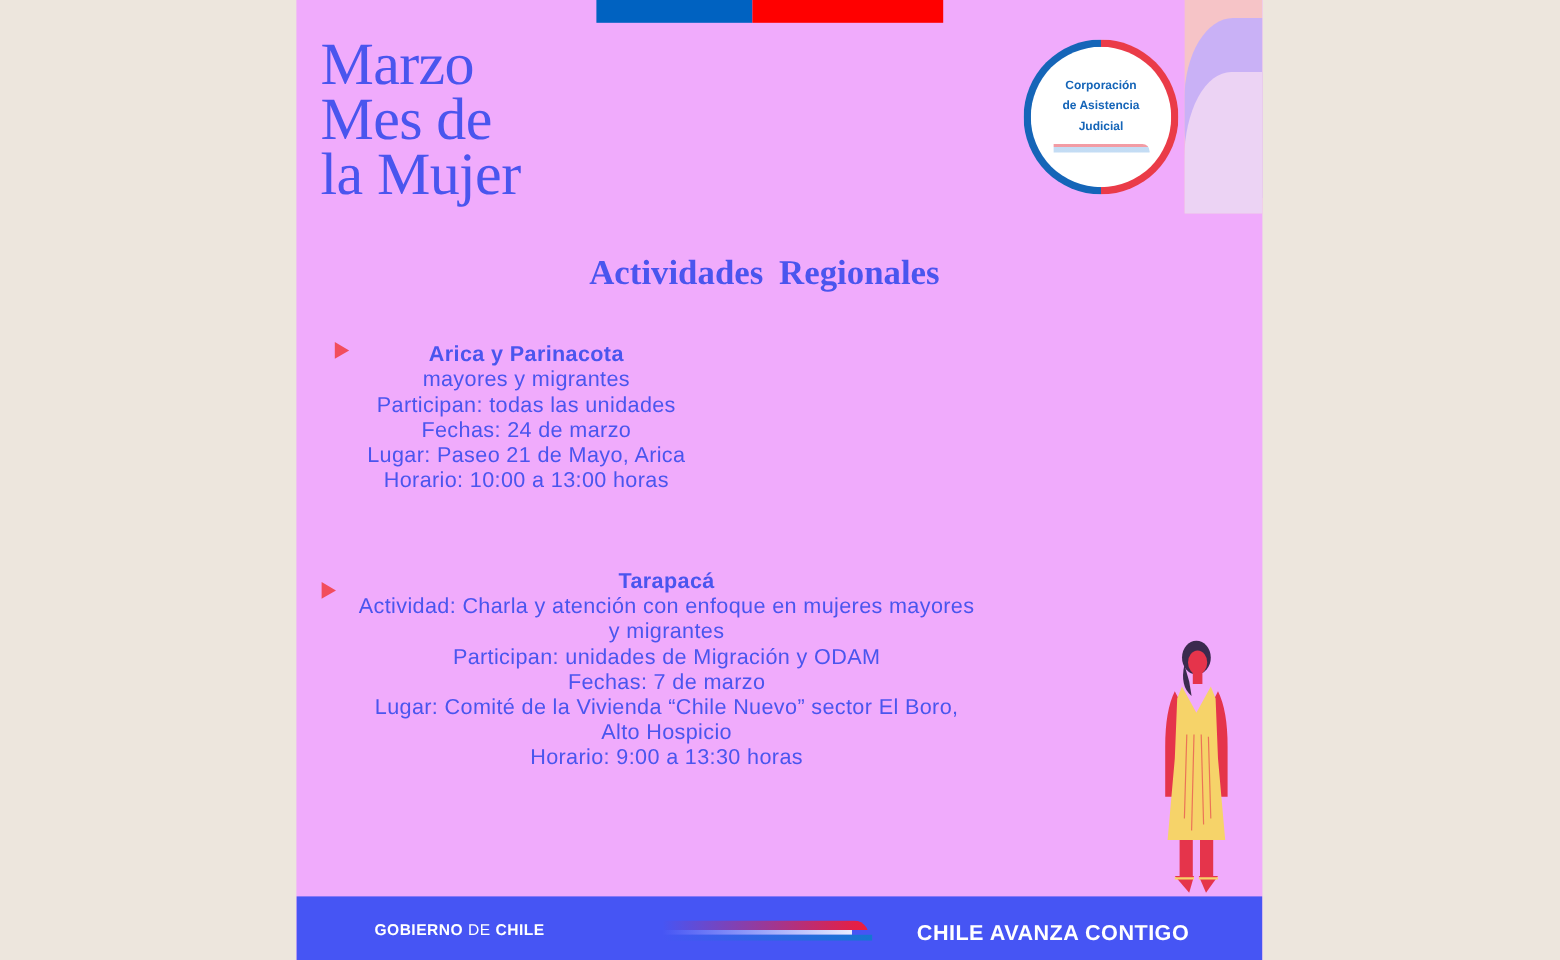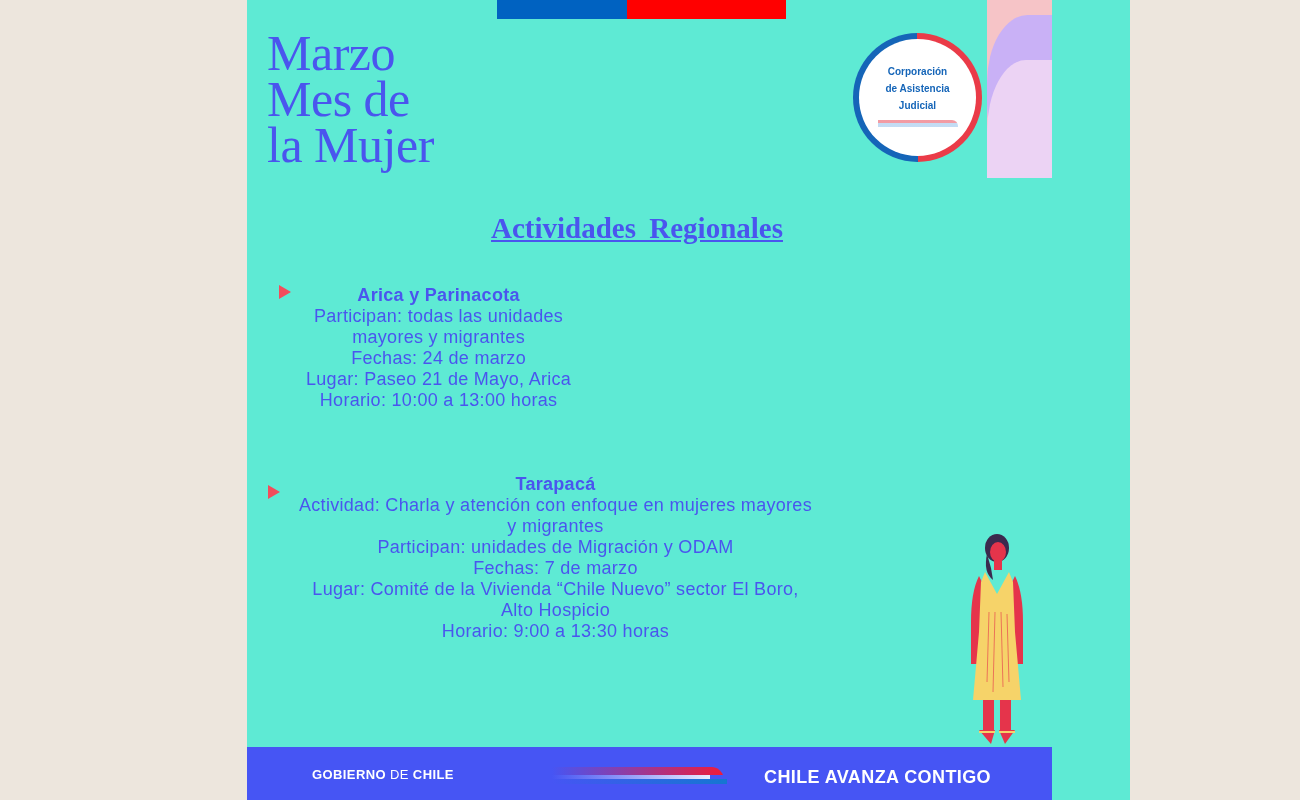--- a/index.html
+++ b/index.html
@@ -3,22 +3,22 @@
   <meta charset="utf-8">
   <style>
     html, body { margin:0; padding:0; }
     body {
       width:1300px; height:800px; overflow:hidden;
       background:#ede6dd;
       font-family:"Liberation Sans", sans-serif;
       position:relative;
     }
     .poster {
-      position:absolute; left:247px; top:0; width:883px; height:800px;
-      background:#5eead4; overflow:hidden;
+      position:absolute; left:247px; top:0; width:805px; height:800px;
+      background:#f0abfc; overflow:hidden;
     }
     .flag-bar { position:absolute; left:250px; top:0; width:289px; height:19px; display:flex; }
     .flag-blue { width:130px; height:100%; background:#0062c1; }
     .flag-red  { width:159px; height:100%; background:#ff0000; }
 
     .title {
       position:absolute; left:20px; top:30px;
       font-family:"Liberation Serif", serif;
       color:#4a55ee; font-size:50px; line-height:46px;
       letter-spacing:-0.5px;
@@ -38,21 +38,21 @@
       background-origin:border-box; background-clip:padding-box, border-box;
       display:flex; flex-direction:column; align-items:center; justify-content:center;
     }
     .logo-text { color:#1565b8; font-weight:bold; font-size:10px; line-height:17px; text-align:center; margin-top:-6px; }
     .logo-swoosh { width:80px; height:7px; margin-top:6px; border-radius:0 6px 0 0;
       background:linear-gradient(to bottom, #f08a94 0 40%, #b9d6f2 40% 100%); opacity:0.85; }
 
     .subtitle {
       position:absolute; left:0; width:780px; top:212px; text-align:center;
       font-family:"Liberation Serif", serif; font-weight:bold;
-      color:#4a55ee; font-size:29px; word-spacing:6px;text-decoration:underline;
+      color:#4a55ee; font-size:29px; word-spacing:6px;
     }
 
     .region { position:absolute; color:#4a55ee; font-size:18px; line-height:21px; letter-spacing:0.3px;text-align:center; }
     .region .name { font-weight:bold; }
     .region .arrow {
       position:absolute; width:0; height:0;
       border-top:7px solid transparent; border-bottom:7px solid transparent;
       border-left:12px solid #f24d5c;
     }
     .region1 { left:59px; top:285px; }
@@ -100,22 +100,22 @@
       <div>Judicial</div>
     </div>
     <div class="logo-swoosh"></div>
   </div>
 
   <div class="subtitle">Actividades  Regionales</div>
 
   <div class="region region1">
     <span class="arrow"></span>
     <div class="name">Arica y Parinacota</div>
+    <div>mayores y migrantes</div>
     <div>Participan: todas las unidades</div>
-    <div>mayores y migrantes</div>
     <div>Fechas: 24 de marzo</div>
     <div>Lugar: Paseo 21 de Mayo, Arica</div>
     <div>Horario: 10:00 a 13:00 horas</div>
   </div>
 
   <div class="region region2">
     <span class="arrow"></span>
     <div class="name">Tarapacá</div>
     <div>Actividad: Charla y atención con enfoque en mujeres mayores</div>
     <div>y migrantes</div>

